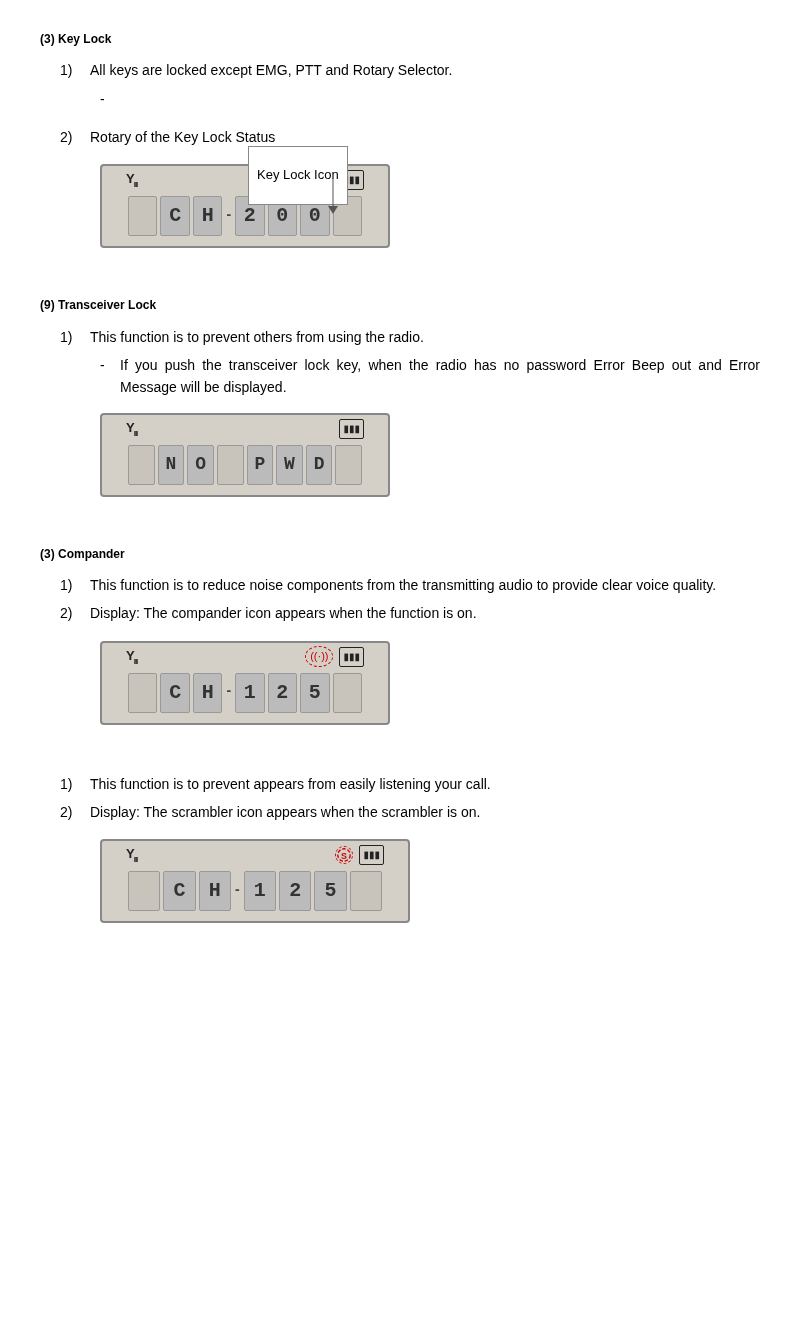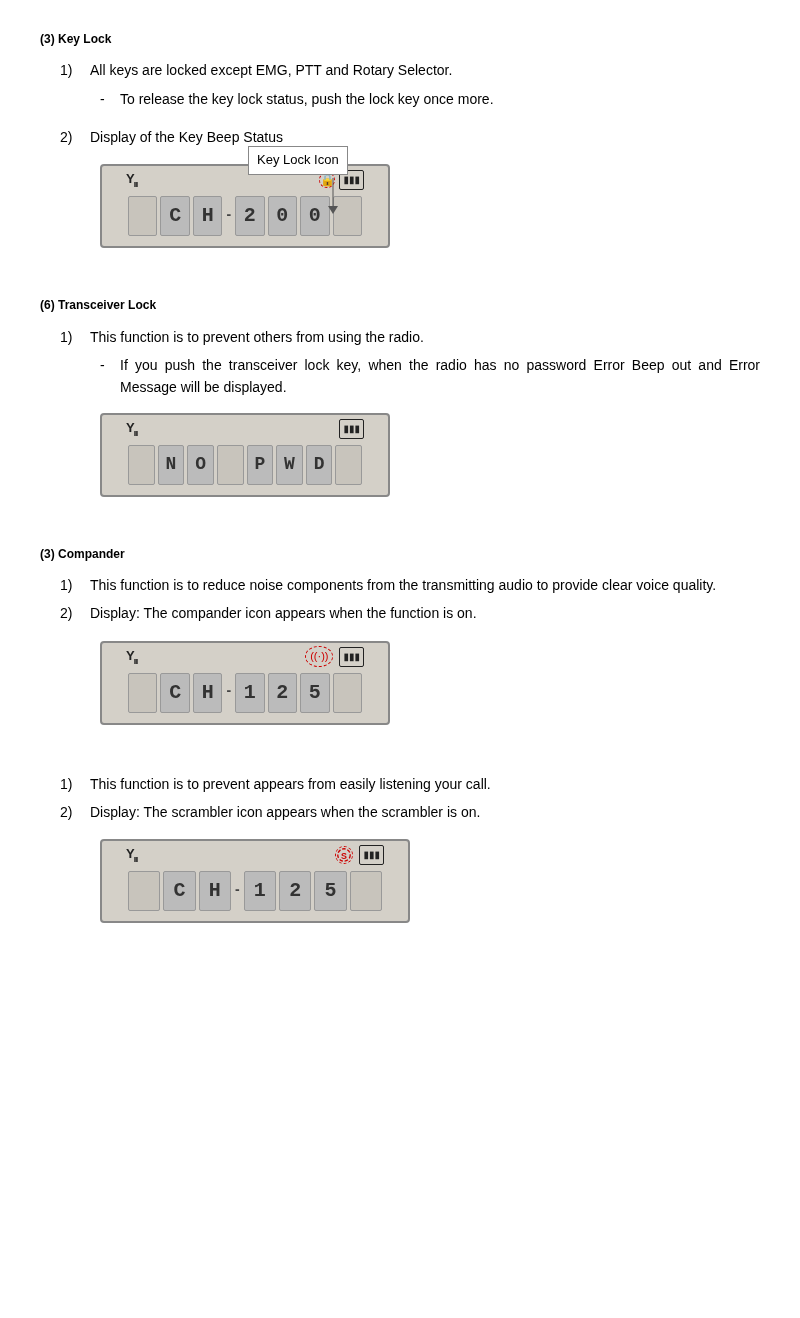--- a/index.html
+++ b/index.html
@@ -163,33 +163,32 @@
 <div>
   <div class="section-title">(3) Key Lock</div>
 
   <div class="numbered-item">
     <span class="num">1)</span>
     <span class="content">All keys are locked except EMG, PTT and Rotary Selector.</span>
   </div>
 
   <div class="bullet-item">
     <span class="dash">-</span>
-    <span class="content">To release the key lock status, push the lock key once more.</span>
   </div>
 
   <div style="margin-top:16px;">
     <div class="numbered-item">
       <span class="num">2)</span>
-      <span class="content">Display of the Key Beep Status</span>
+      <span class="content">Rotary of the Key Lock Status</span>
     </div>
 
     
     <div style="margin-left:60px; margin-top:10px; position:relative; display:inline-block; margin-bottom:20px;">
       
-      <div style="position:absolute; top:-18px; left:148px; border:1px solid #888; background:#fff; padding:3px 8px; font-size:13px; white-space:nowrap; z-index:10;">
+      <div style="position:absolute; top:-18px; left:148px; border:1px solid #888; background:#fff; padding:18px 8px; font-size:13px; white-space:nowrap; z-index:10;">
         <span>Key Lock Icon</span>
       </div>
       
       <svg style="position:absolute; top:14px; left:228px; z-index:10;" width="40" height="36">
         <line x1="5" y1="0" x2="5" y2="28" stroke="#555" stroke-width="1"></line>
         <polygon points="0,28 10,28 5,36" fill="#555"></polygon>
       </svg>
 
       
       <div class="radio-display">
@@ -211,21 +210,21 @@
           <div class="seg-char">0</div>
 
           <div class="seg-char dim"></div>
         </div>
       </div>
     </div>
   </div>
 </div>
 
 <div class="section-gap-lg">
-  <div class="section-title">(6) Transceiver Lock</div>
+  <div class="section-title">(9) Transceiver Lock</div>
 
   <div class="numbered-item">
     <span class="num">1)</span>
     <span class="content">This function is to prevent others from using the radio.</span>
   </div>
 
   <div class="bullet-item">
     <span class="dash">-</span>
     <span class="content" style="text-align:justify;">If you push the transceiver lock key, when the radio has no password Error Beep out and Error Message will be displayed.</span>
   </div>

